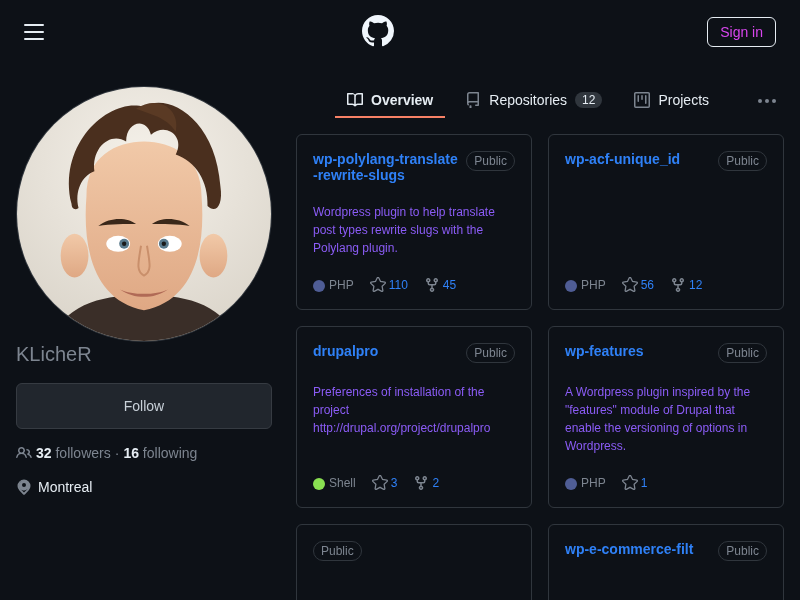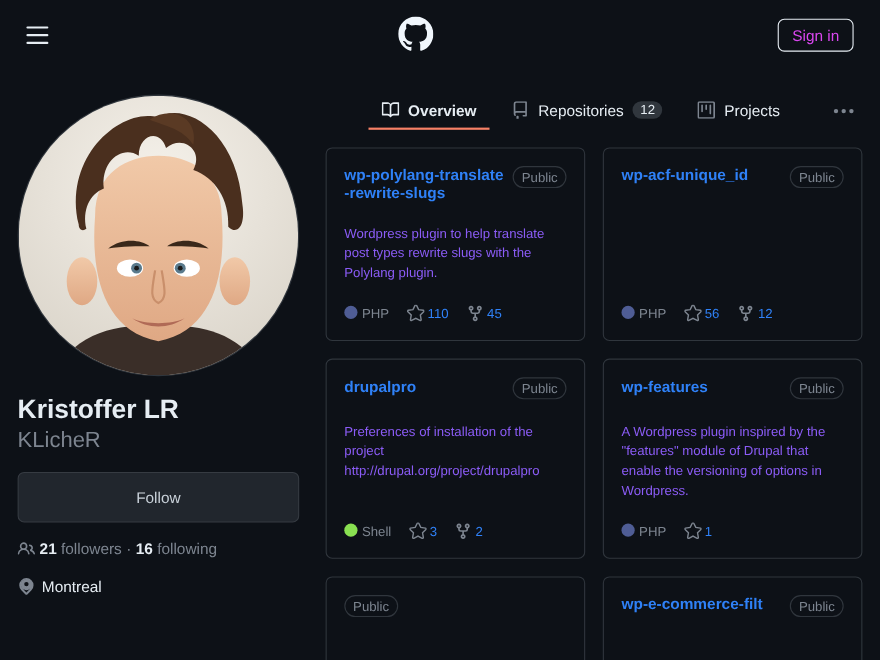--- a/index.html
+++ b/index.html
@@ -87,21 +87,21 @@
     display:flex; flex-direction:column; gap:20px; min-height:150px;
   }
   .card-head { display:flex; align-items:flex-start; gap:8px; }
   .repo-name { color:#2f81f7; font-weight:600; font-size:14px; word-break:break-all; flex:1; }
   .vis-badge {
     border:1px solid #30363d; color:#7d8590; font-size:12px; font-weight:500;
     padding:0 7px; border-radius:2em; line-height:18px; height:20px; display:inline-flex; align-items:center;
   }
   .repo-desc { color:#8b5cf6; font-size:12px; line-height:1.5; flex:1; }
   .card-foot { display:flex; align-items:center; gap:16px; color:#7d8590; font-size:12px; margin-top:auto;}
-  .lang { display:flex; align-items:flex-start; gap:4px; }
+  .lang { display:flex; align-items:flex-end; gap:4px; }
   .lang-dot { width:12px; height:12px; border-radius:50%; display:inline-block; }
   .stat { display:flex; align-items:center; gap:3px; cursor:pointer; }
   .stat svg { width:16px; height:16px; fill:#7d8590; }
 </style>
 </head>
 <body>
 
 <div class="topbar">
   <div class="hamburger">
     <span></span>
@@ -183,28 +183,27 @@
           <circle cx="148" cy="158" r="5" fill="#5a7a8c"></circle>
           <circle cx="108" cy="158" r="2.2" fill="#1a1a1a"></circle>
           <circle cx="148" cy="158" r="2.2" fill="#1a1a1a"></circle>
 
           <path d="M125 160 C 122 178, 120 186, 128 190 C 136 186, 134 178, 131 160" stroke="#c98f6b" stroke-width="2" fill="none"></path>
 
           <path d="M104 204 C 118 214, 138 214, 152 204 C 140 210, 116 210, 104 204 Z" fill="#b06a56"></path>
         </svg>
       </div>
     </div>
-    <h1 class="fullname">Kristoffer LR</h1>
     <div class="username">KLicheR</div>
     <button class="follow-btn">Follow</button>
     <div class="social-row">
       <svg class="people-icon" viewBox="0 0 16 16">
           <path d="M2 5.5a3.5 3.5 0 1 1 5.898 2.549 5.508 5.508 0 0 1 3.034 4.084.75.75 0 1 1-1.482.235 4 4 0 0 0-7.9 0 .75.75 0 0 1-1.482-.236A5.507 5.507 0 0 1 3.102 8.05 3.49 3.49 0 0 1 2 5.5ZM11 4a3.001 3.001 0 0 1 2.22 5.018 5.01 5.01 0 0 1 2.56 3.012.749.749 0 0 1-.885.954.752.752 0 0 1-.549-.514 3.507 3.507 0 0 0-2.522-2.372.75.75 0 0 1-.574-.73v-.352a.75.75 0 0 1 .416-.672A1.5 1.5 0 0 0 11 5.5.75.75 0 0 1 11 4Zm-5.5-.5a2 2 0 1 0-.001 3.999A2 2 0 0 0 5.5 3.5Z"></path>
         </svg>
-      <a><span class="num">21</span> <span>followers</span></a>
+      <a><span class="num">32</span> <span>followers</span></a>
       <span> · </span>
       <a><span class="num">16</span> <span>following</span></a>
     </div>
     <div class="location-row">
       <svg class="loc-icon" viewBox="0 0 16 16">
           <path d="m12.596 11.596-3.535 3.536a1.5 1.5 0 0 1-2.122 0l-3.535-3.536a6.5 6.5 0 1 1 9.192 0ZM8 1.5a5 5 0 1 0 3.536 8.536L8 13.57l-3.536-3.535A5 5 0 0 1 8 1.5ZM8 8a2 2 0 1 1 0-4 2 2 0 0 1 0 4Z" fill-rule="evenodd"></path>
         </svg>
       <span>Montreal</span>
     </div>
   </div>

